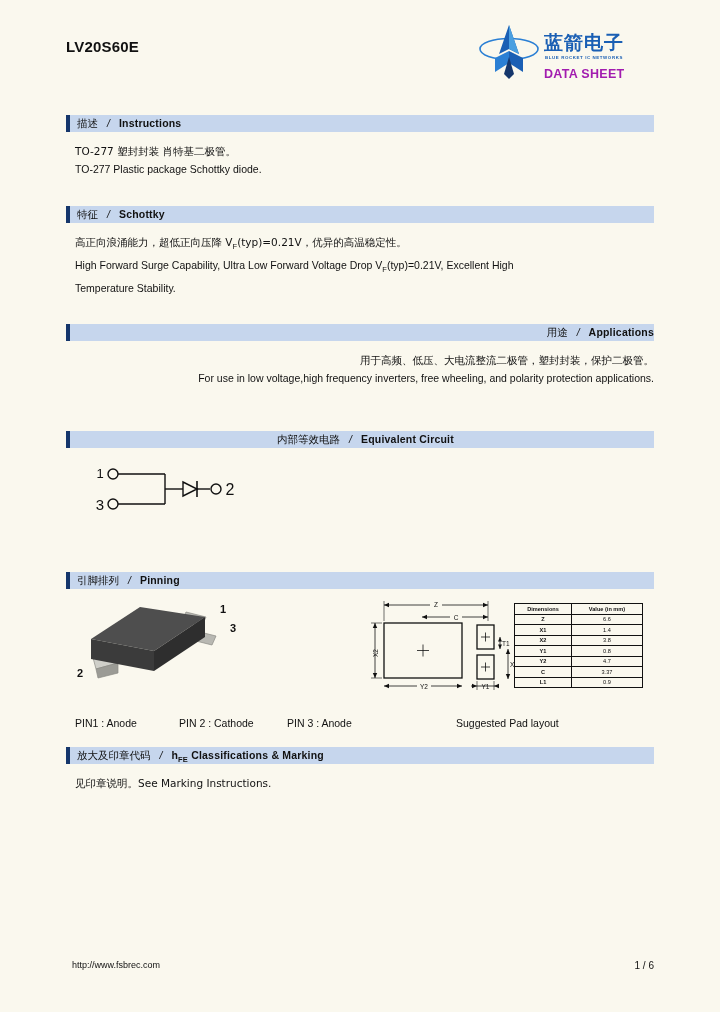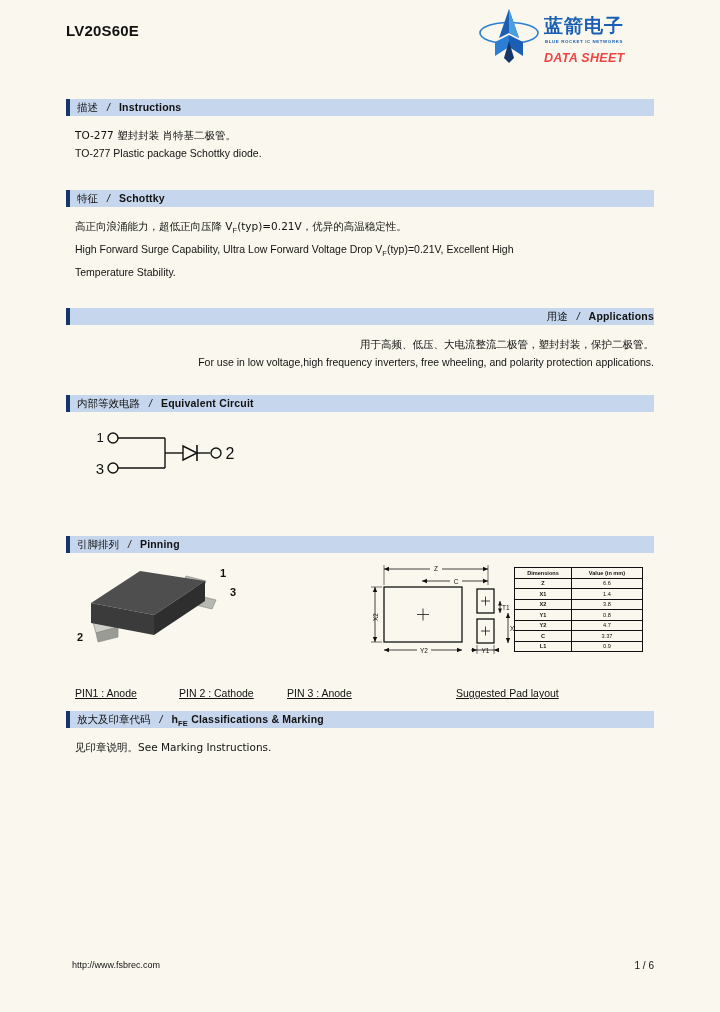--- a/index.html
+++ b/index.html
@@ -13,21 +13,21 @@
     font-family: "Liberation Sans", sans-serif;
     color: #111;
     position: relative;
     overflow: hidden;
   }
   .page {
     position: relative;
     width: 720px;
     height: 1012px;
     box-sizing: border-box;
-    padding: 0 66px;
+    padding: 16px 66px;
   }
 
   
   .header {
     position: relative;
     height: 72px;
     padding-top: 22px;
     box-sizing: border-box;
   }
   .doc-title {
@@ -59,41 +59,40 @@
   }
   .brand-cn {
     position: absolute;
     left: 66px;
     top: 8px;
     font-size: 19px;
     font-weight: bold;
     color: #1a5fb4;
     letter-spacing: 1px;
     line-height: 22px;
-    font-family: Liberation Mono, monospace;
+    font-family: Liberation Sans, sans-serif;
   }
   .brand-en {
     position: absolute;
     left: 67px;
     top: 31px;
     font-size: 4.4px;
     font-weight: bold;
     color: #1a5fb4;
     letter-spacing: 0.6px;
     white-space: nowrap;
   }
   .brand-ds {
     position: absolute;
     left: 66px;
     top: 43px;
     font-size: 12.5px;
     font-weight: bold;
-    color: #ef4444;
+    color: #a21caf;
     letter-spacing: 0.3px;
-    font-style: italic;
   }
 
   
   .sec-bar {
     background: #c6d6ed;
     border-left: 4px solid #15366b;
     height: 17px;
     line-height: 17px;
     padding-left: 7px;
     font-size: 10.5px;
@@ -125,21 +124,21 @@
   }
   .sec-body .cn {
     font-family: "DejaVu Sans", sans-serif;
   }
   .sec-body p { margin: 0; }
   sub { font-size: 7.5px; }
 
   .s-desc  { margin-top: 27px; }
   .s-feat  { margin-top: 28px; }
   .s-app   { margin-top: 27px; text-align: right; }
-  .s-eq    { margin-top: 24px; }
+  .s-eq    { margin-top: 44px; text-align: center; }
   .s-pin   { margin-top: 26px; }
   .s-hfe   { margin-top: 16px; }
 
   
   .eq-wrap {
     position: relative;
     height: 92px;
     margin-top: 6px;
   }
   .eq-svg { position: absolute; left: 14px; top: 0; }
@@ -181,23 +180,22 @@
   .dim-table td.val { width: 66px; }
 
   .pin-legend {
     margin-top: 4px;
     position: relative;
     height: 20px;
     font-size: 10.5px;
   }
   .pin-legend .pl {
     position: absolute;
-    top: 12px;
+    top: 6px;
     white-space: nowrap;
-    text-decoration: underline;
   }
   .pl1 { left: 9px; }
   .pl2 { left: 113px; }
   .pl3 { left: 221px; }
   .plsug { left: 390px; }
 
   
   .footer {
     position: absolute;
     left: 66px;

